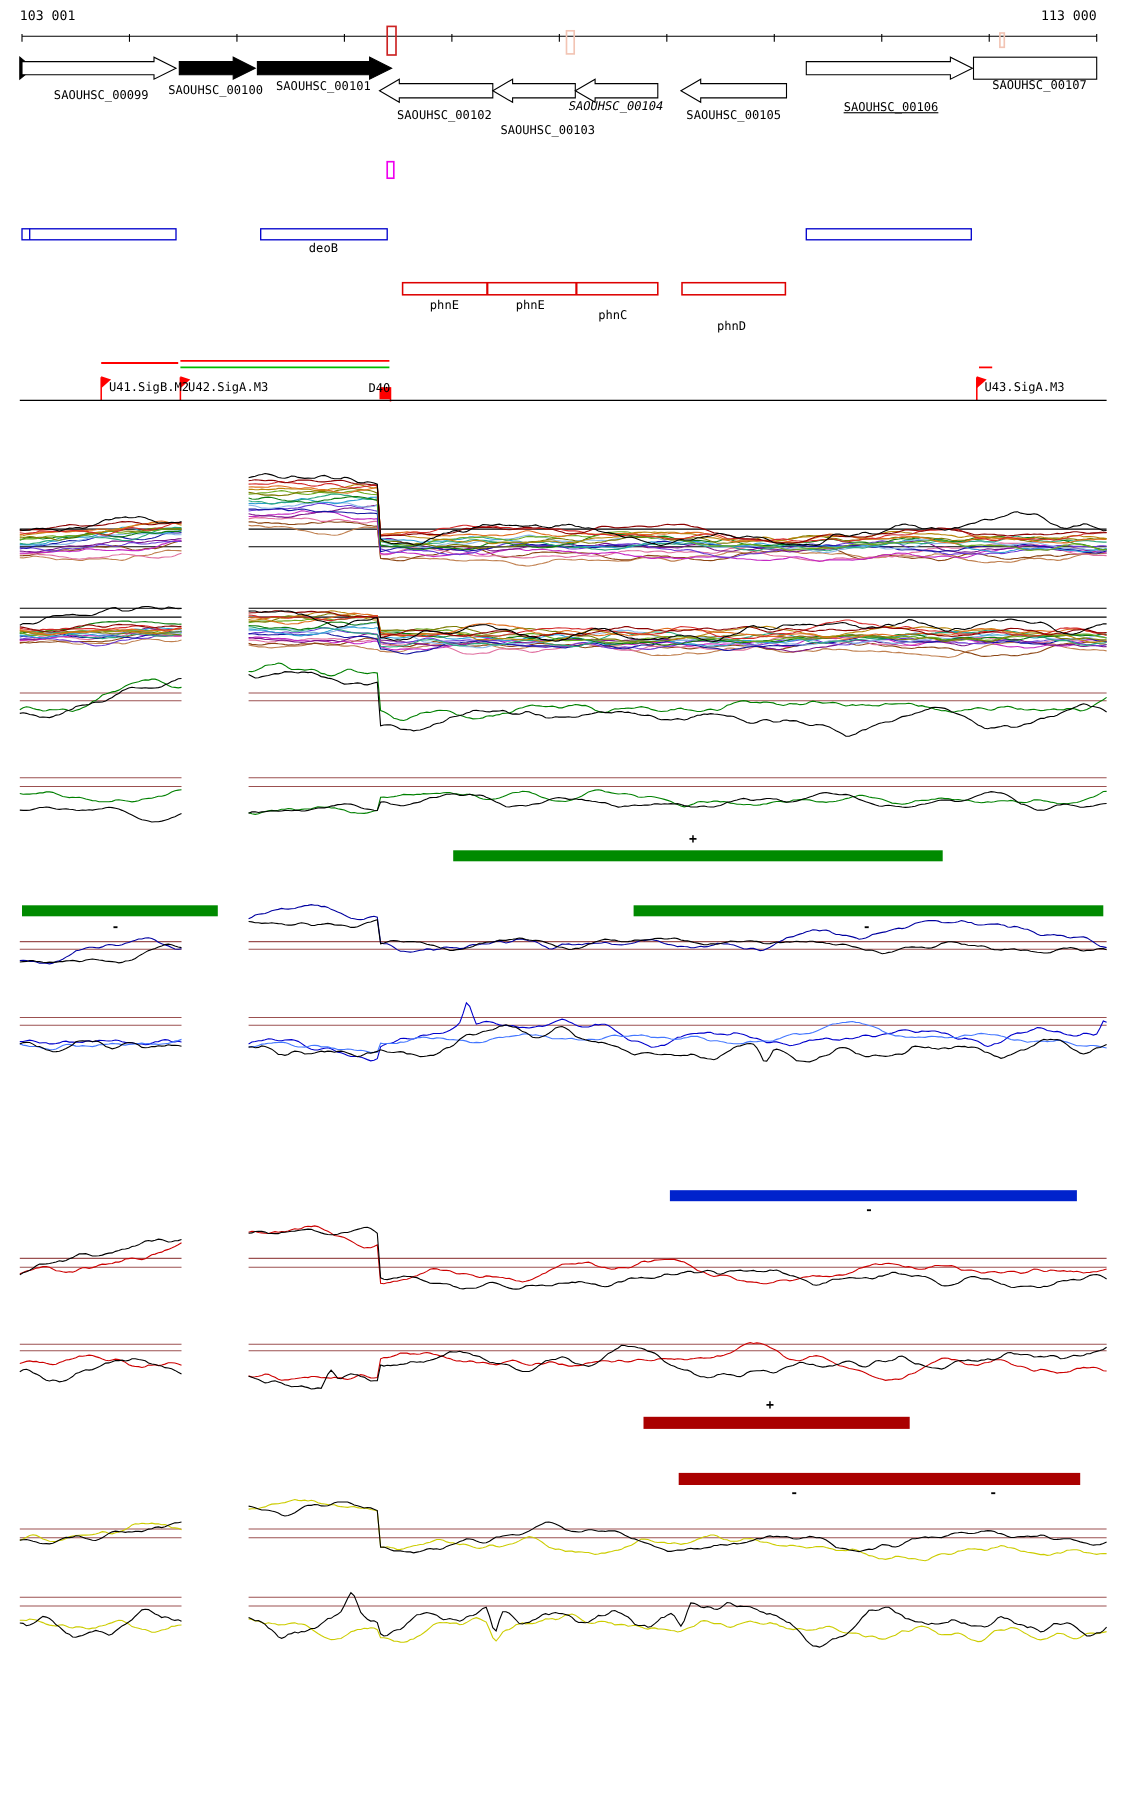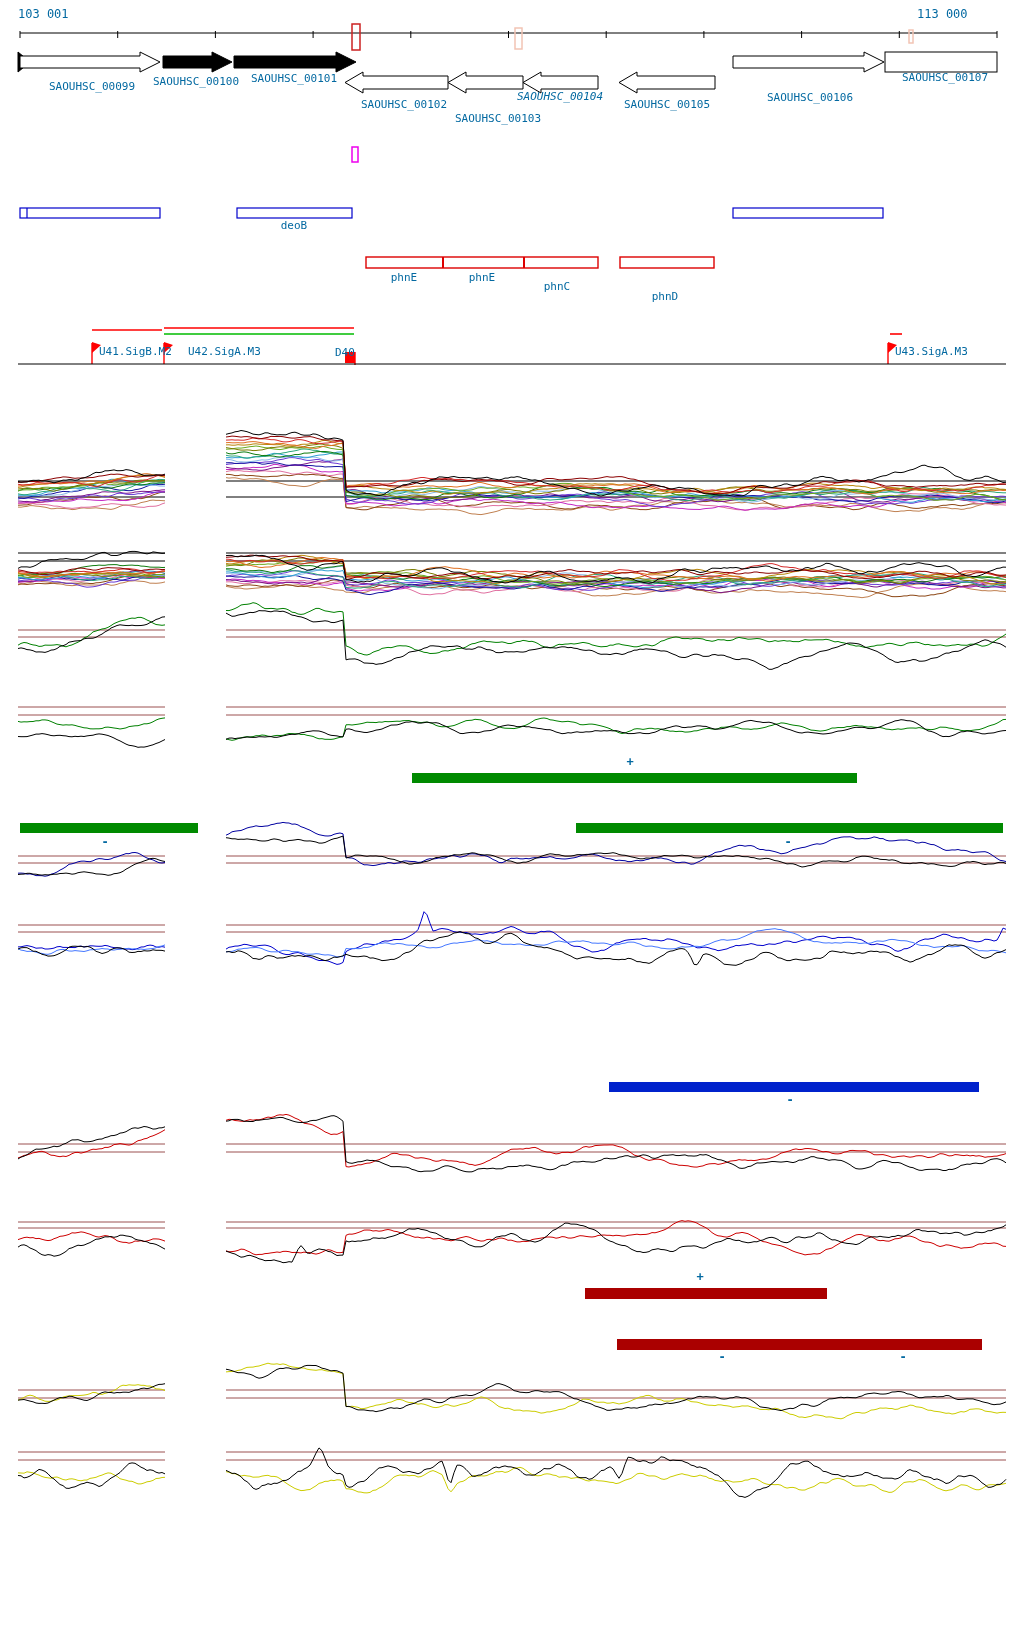--- a/index.html
+++ b/index.html
@@ -1,23 +1,23 @@
 <!DOCTYPE html>
 <html><head>
 <meta charset="utf-8">
 <style>
   html,body{margin:0;padding:0;background:#fff}
   #app{position:relative;width:1024px;height:1640px;background:#fff;
        font-family:"DejaVu Sans Mono",monospace;overflow:hidden}
   #gfx{position:absolute;left:0;top:0}
-  .lbl{position:absolute;font-size:11px;line-height:13px;color:#0369a1;white-space:nowrap}
+  .lbl{position:absolute;font-size:11px;line-height:13px;color:#000000;white-space:nowrap}
   .ctr{transform:translateX(-50%)}
   .coord{font-size:12px}
   .sign{font-size:12px;font-weight:bold}
-  .rt{}
+  .rt{text-align:right}
 </style>
 </head>
 <body>
 
 <div id="app">
   <svg id="gfx" width="1024" height="1640" viewBox="0 0 1024 1640">
       <line x1="20" y1="33" x2="997" y2="33" stroke="#000" stroke-width="1"></line>
       <line x1="20" y1="31" x2="20" y2="38" stroke="#000" stroke-width="1"></line>
       <line x1="117.7" y1="31" x2="117.7" y2="38" stroke="#000" stroke-width="1"></line>
       <line x1="215.4" y1="31" x2="215.4" y2="38" stroke="#000" stroke-width="1"></line>
@@ -220,29 +220,29 @@
   <div id="labels">
     <span class="lbl coord" style="left:18px;top:8px">103 001</span>
     <span class="lbl coord rt" style="left:917px;top:8px;width:80px">113 000</span>
   <span class="lbl ctr" style="left: 92px; top: 80px;">SAOUHSC_00099</span>
       <span class="lbl ctr" style="left: 196px; top: 75px;">SAOUHSC_00100</span>
       <span class="lbl ctr" style="left: 294px; top: 72px; text-align: center;">SAOUHSC_00101</span>
       <span class="lbl ctr" style="left: 404px; top: 98px; text-align: right;">SAOUHSC_00102</span>
       <span class="lbl ctr" style="left: 484px; top: 112px; margin-left: 14px;">SAOUHSC_00103</span>
       <span class="lbl ctr" style="left: 560px; top: 90px; font-style: italic;">SAOUHSC_00104</span>
       <span class="lbl ctr" style="left: 667px; top: 98px;">SAOUHSC_00105</span>
-      <span class="lbl ctr" style="left: 810px; top: 91px;">SAOUHSC_00106</span>
+      <span class="lbl ctr" style="left: 810px; top: 91px; text-decoration: underline;">SAOUHSC_00106</span>
       <span class="lbl ctr" style="left: 945px; top: 71px;">SAOUHSC_00107</span>
       <span class="lbl ctr" style="left: 294px; top: 219px;">deoB</span>
       <span class="lbl ctr" style="left: 404px; top: 271px;">phnE</span>
       <span class="lbl ctr" style="left: 482px; top: 271px;">phnE</span>
       <span class="lbl ctr" style="left: 557px; top: 280px;">phnC</span>
       <span class="lbl ctr" style="left: 665px; top: 271px; margin-top: 19px;">phnD</span>
       <span class="lbl " style="left: 99px; top: 345px;">U41.SigB.M2</span>
-      <span class="lbl " style="left: 188px; top: 345px;">U42.SigA.M3</span>
+      <span class="lbl " style="left: 171px; top: 345px;">U42.SigA.M3</span>
       <span class="lbl " style="left: 895px; top: 345px;">U43.SigA.M3</span>
       <span class="lbl " style="left: 322px; top: 346px; padding-left: 13px;">D40</span>
       <span class="lbl ctr sign" style="left: 630px; top: 756px;">+</span>
       <span class="lbl ctr sign" style="left: 105px; top: 836px;">-</span>
       <span class="lbl ctr sign" style="left: 788px; top: 836px;">-</span>
       <span class="lbl ctr sign" style="left: 790px; top: 1094px;">-</span>
       <span class="lbl ctr sign" style="left: 700px; top: 1271px;">+</span>
       <span class="lbl ctr sign" style="left: 722px; top: 1351px;">-</span>
       <span class="lbl ctr sign" style="left: 903px; top: 1351px;">-</span>
     </div>

